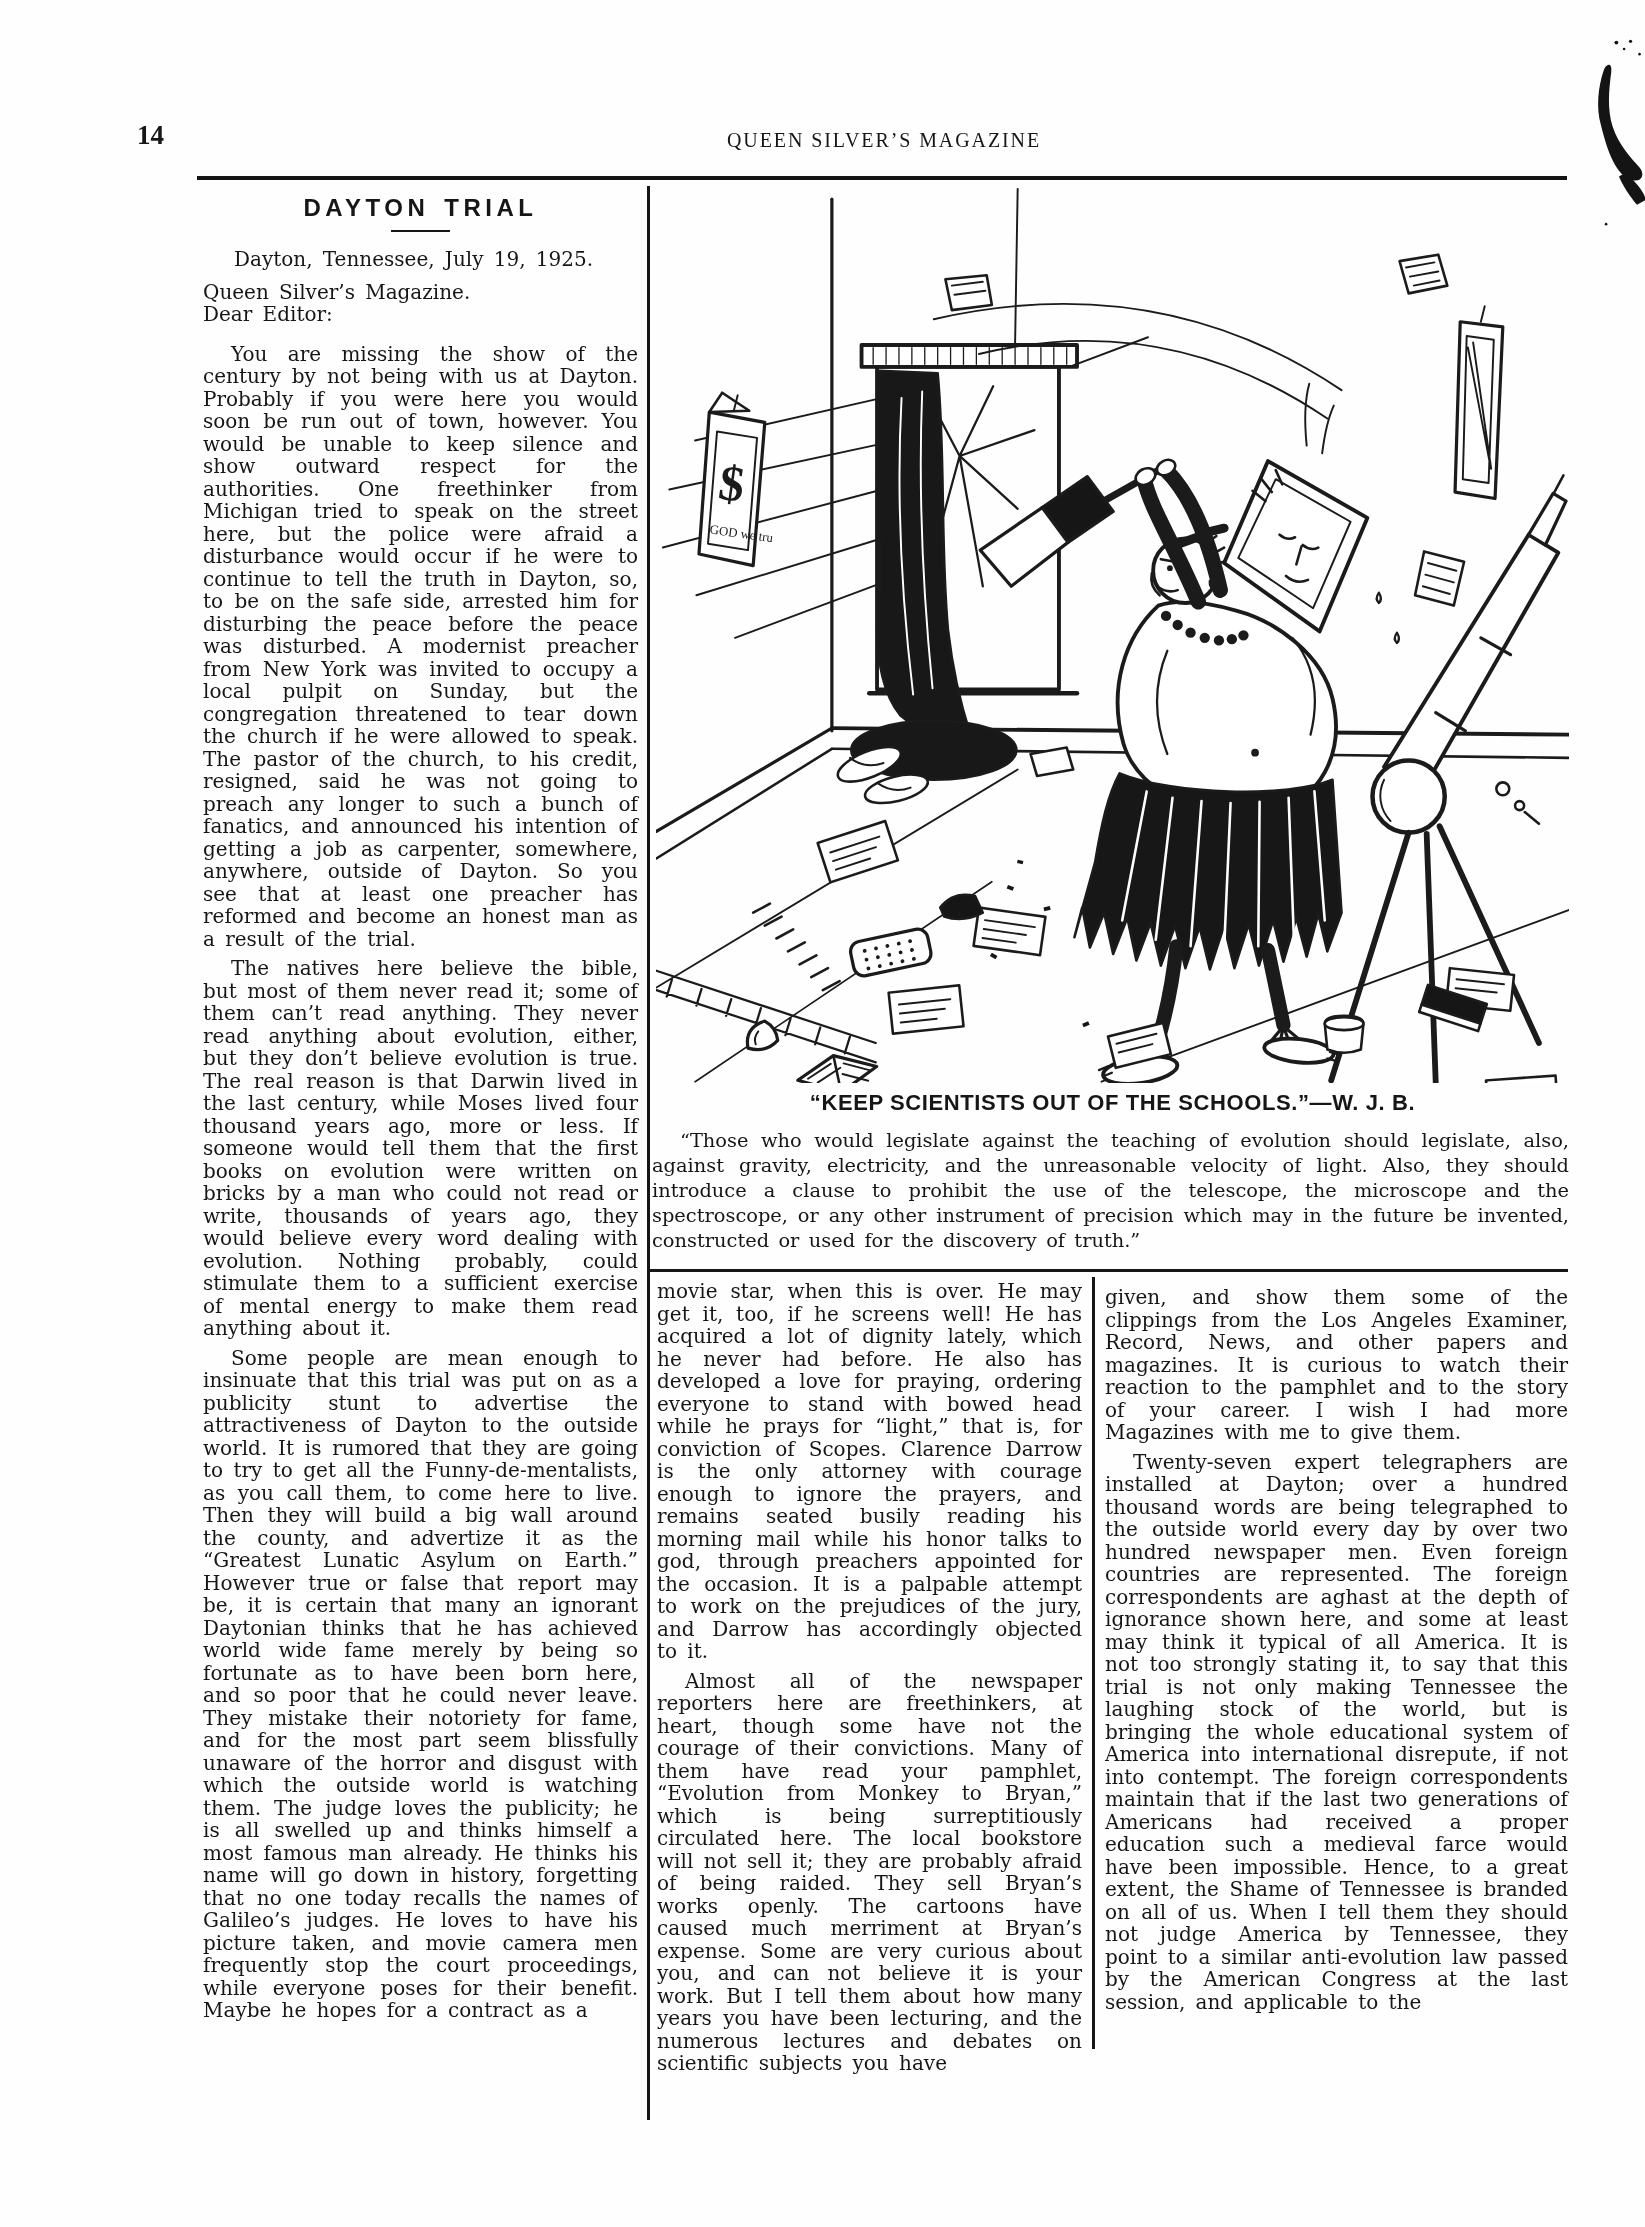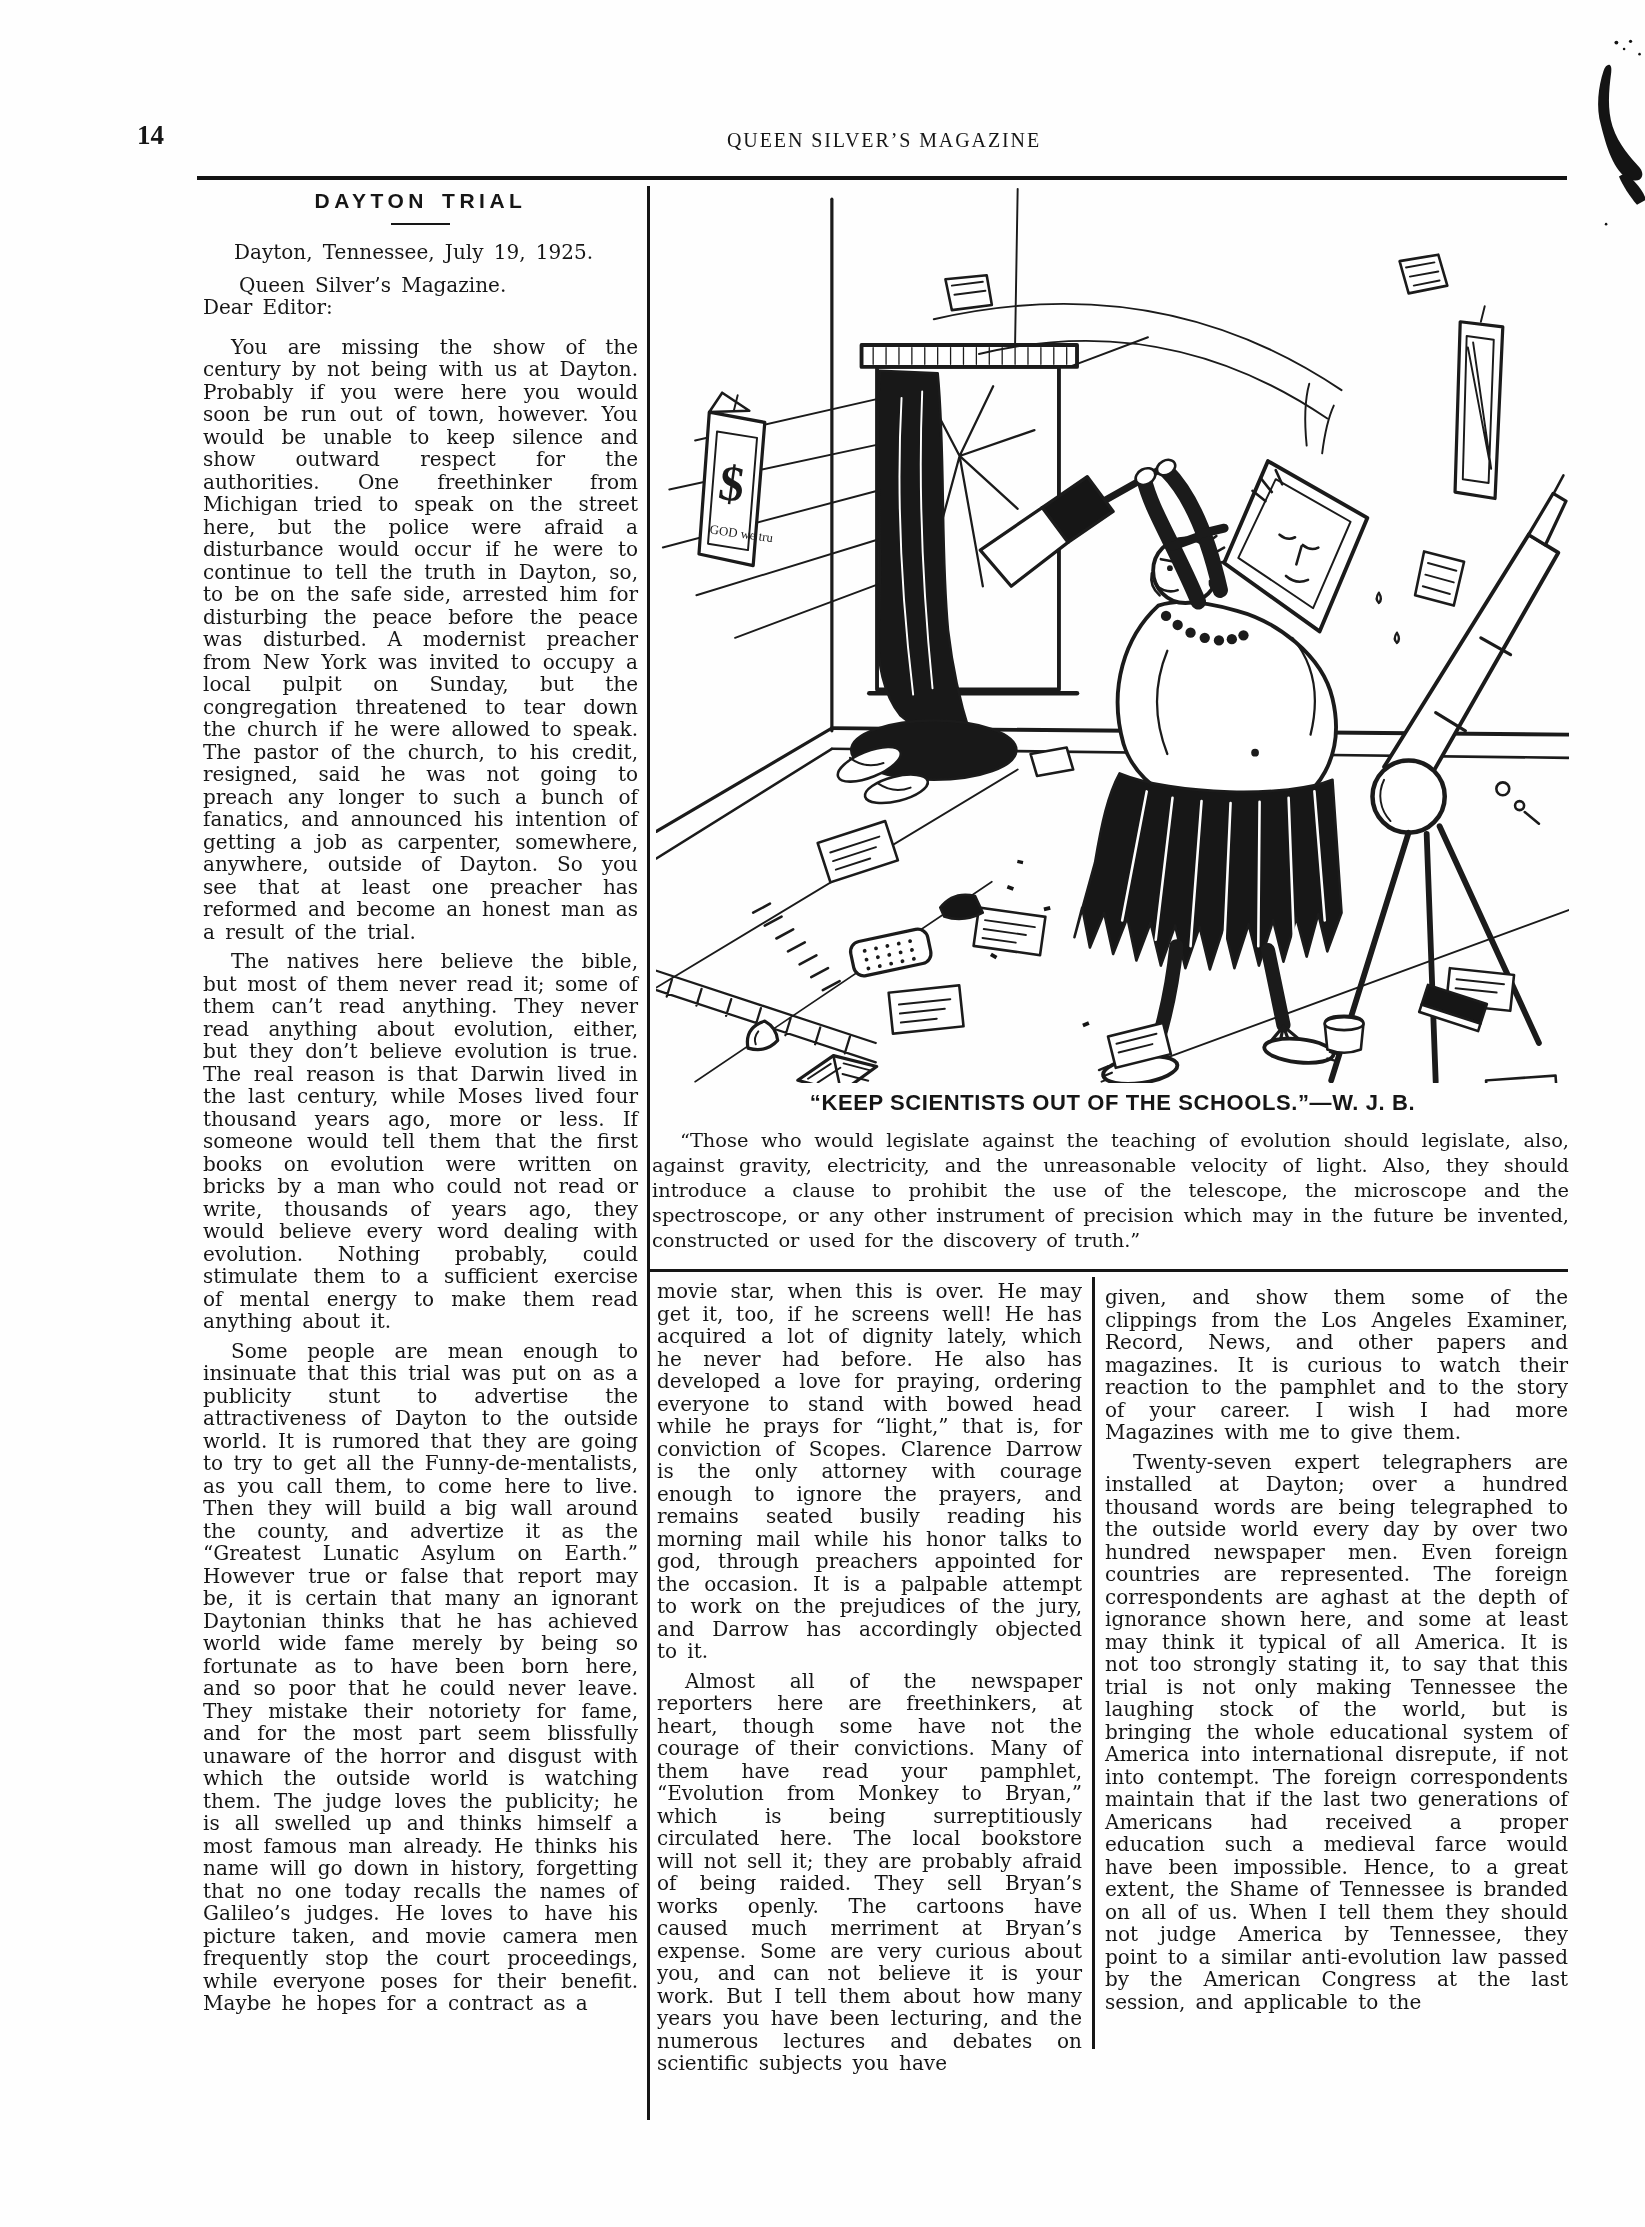--- a/index.html
+++ b/index.html
@@ -20,31 +20,31 @@
     font-size:20px;letter-spacing:1.9px;white-space:nowrap;
   }
   .header-rule{left:197px;top:176px;width:1370px;height:3.9px;background:#141414;}
   .v-rule{width:2.6px;background:#161616;}
   .v-rule-1{left:647px;top:186px;height:1934px;}
   .v-rule-2{left:1092px;top:1277px;height:772px;}
   .h-rule-2{left:647px;top:1269px;width:921px;height:2.6px;background:#161616;}
 
   .col-left{left:203px;top:190px;width:435px;}
   .article-title{
-    margin:0;text-align:center;font-family:"Liberation Sans",sans-serif;
-    font-size:21px;font-weight:bold;letter-spacing:4.5px;
+    margin:7px;text-align:center;font-family:"Liberation Sans",sans-serif;
+    font-size:24px;font-weight:bold;letter-spacing:4.5px;
   }
   .title-rule{width:59px;height:2.6px;background:#161616;margin:10.3px auto 15.5px auto;}
   p{margin:0;}
   .bodytext{
     font-size:20px;line-height:22.5px;word-spacing:3.9px;
     text-align:justify;
   }
   .dateline{text-indent:31px;margin-bottom:10.3px;text-align:left;}
-  .addressee{text-align:left;margin-left:36px;}
+  .addressee{text-align:left;}
   .salutation{text-align:left;margin-bottom:17px;}
   .par{text-indent:28px;margin-bottom:7px;}
   .par-noindent{text-indent:0;margin-bottom:7px;}
 
   .cartoon-block{left:656px;top:185px;width:913px;height:898px;}
   .cartoon-block svg{display:block;width:100%;height:100%;}
   .cartoon-caption{
     left:656px;top:1090px;width:913px;text-align:center;
     font-family:"Liberation Sans",sans-serif;font-weight:bold;
     font-size:22px;letter-spacing:0.6px;white-space:nowrap;

